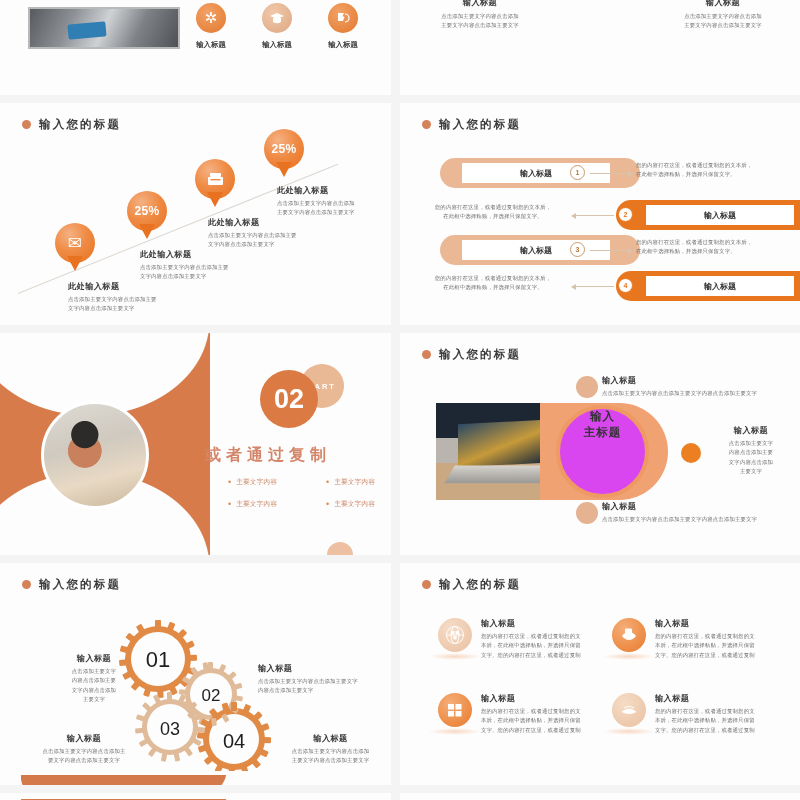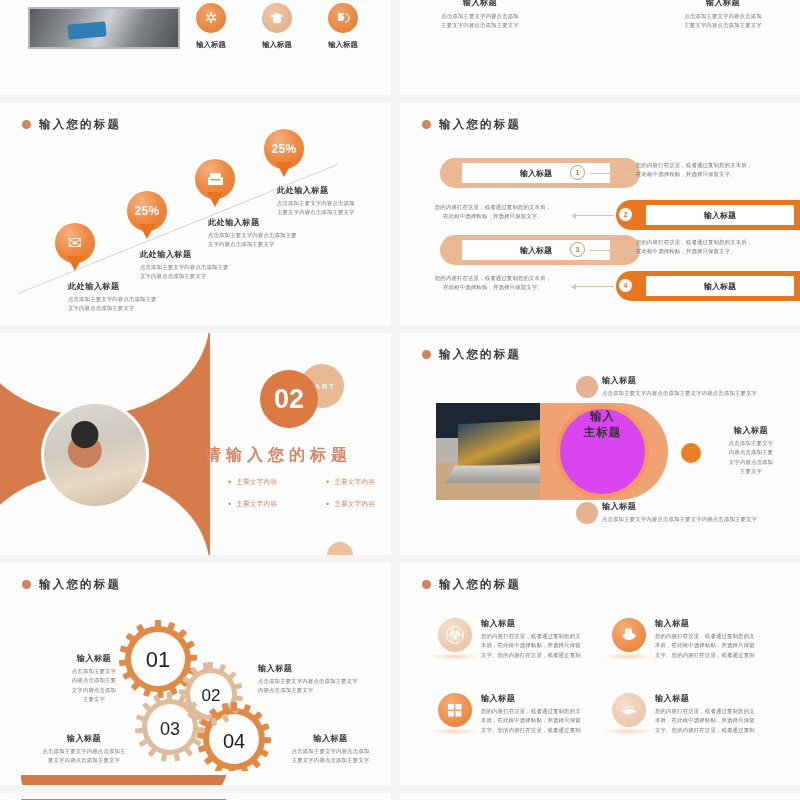--- a/index.html
+++ b/index.html
@@ -403,21 +403,21 @@
       <div class="b-sm">您的内容打在这里，或者通过复制您的文本后，</div>
       <div class="b-sm">在此框中选择粘贴，并选择只保留文字。</div>
     </div>
   </div>
 
   <div class="slide c-l r2" style="overflow:hidden">
     <div class="hourglass"></div>
     <div class="hg-photo"></div>
     <div class="part-02" style="left:260px; top:37px;">02</div>
     <div class="part-word" style="left:300px; top:31px;">PART</div>
-    <div class="part-title" style="left:205px; top:112px;">请输入您的标题</div>
+    <div class="part-title" style="left:205px; top:112px;">或者通过复制</div>
     <div class="part-bullets" style="left:228px; top:144px;">
       <div class="pb">
           <span>主要文字内容</span>
         </div>
       <div class="pb">
           <span>主要文字内容</span>
         </div>
       <div class="pb">
           <span>主要文字内容</span>
         </div>

